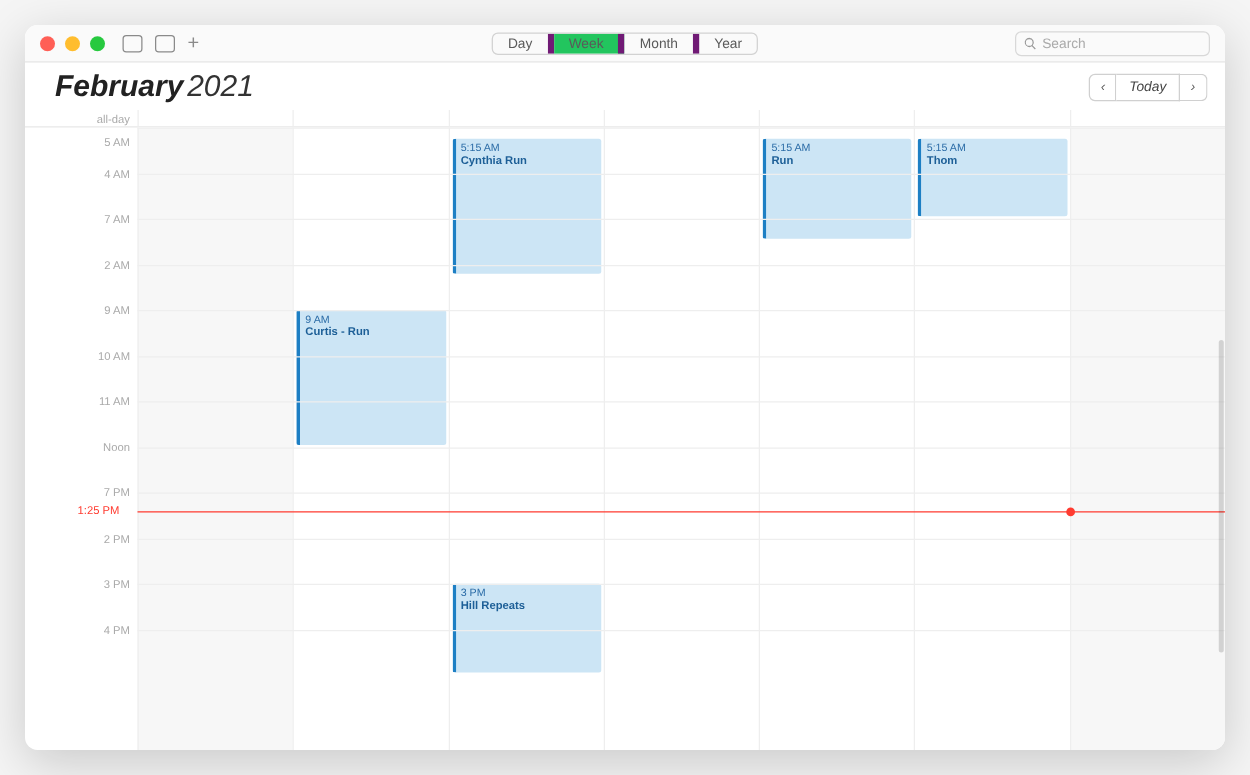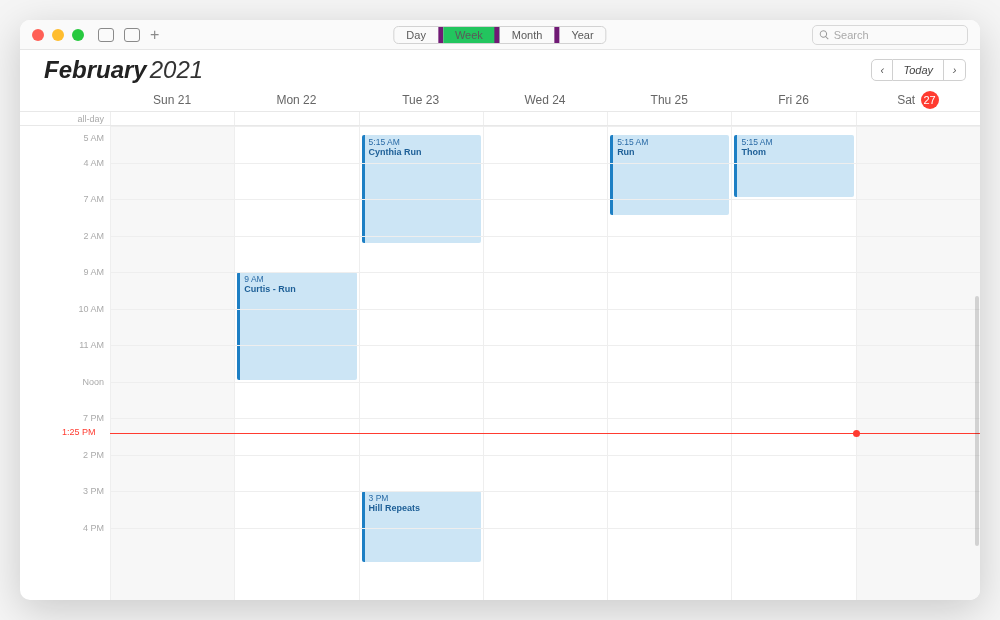--- a/index.html
+++ b/index.html
@@ -140,30 +140,20 @@
             <span class="chev">‹</span>
           </div>
         <div class="navbtn today">Today</div>
         <div class="navbtn arrow">
             <span class="chev">›</span>
           </div>
       </div>
     </div>
   </div>
 
-  <div class="dayrow" id="dayrow">
-    <div class="time-gutter-h"></div>
-  <div class="daycell">Sun 21</div>
-      <div class="daycell">Mon 22</div>
-      <div class="daycell">Tue 23</div>
-      <div class="daycell">Wed 24</div>
-      <div class="daycell">Thu 25</div>
-      <div class="daycell">Fri 26</div>
-      <div class="daycell today"><span>Sat </span><span class="badge">27</span></div>
-    </div>
 
   <div class="alldayrow" id="alldayrow">
     <div class="allday-label">all-day</div>
   <div class="allday-cell"></div>
       <div class="allday-cell"></div>
       <div class="allday-cell"></div>
       <div class="allday-cell"></div>
       <div class="allday-cell"></div>
       <div class="allday-cell"></div>
       <div class="allday-cell"></div>

